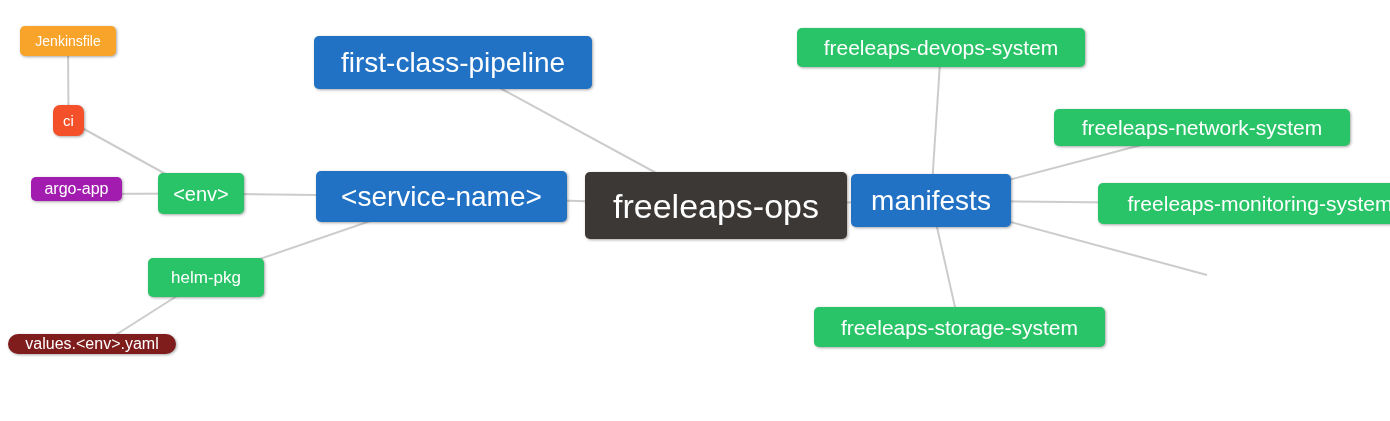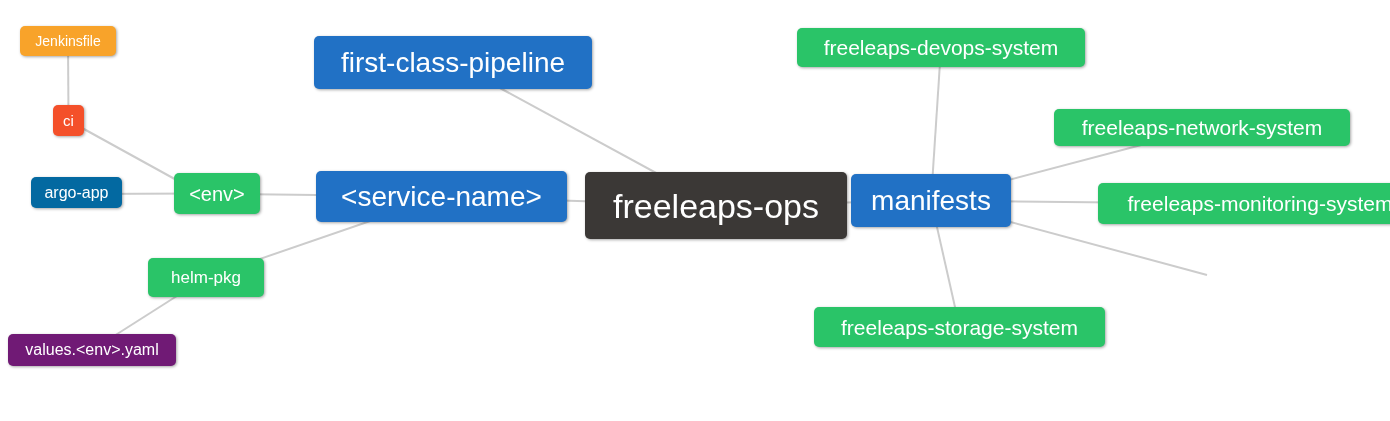--- a/index.html
+++ b/index.html
@@ -63,24 +63,24 @@
       <line x1="931" y1="200.5" x2="1202" y2="129" stroke="#cccccc" stroke-width="2"></line>
       <line x1="931" y1="200.5" x2="1213" y2="203.5" stroke="#cccccc" stroke-width="2"></line>
       <line x1="931" y1="200.5" x2="1207" y2="275" stroke="#cccccc" stroke-width="2"></line>
       <line x1="931" y1="200.5" x2="959.5" y2="327" stroke="#cccccc" stroke-width="2"></line>
     </svg>
   <div id="nodes-layer">
       <div class="node" style="left: 585px; top: 172px; width: 262px; height: 67px; background: rgb(59, 56, 54); font-size: 34px;">freeleaps-ops</div>
       <div class="node" style="left: 314px; top: 36px; width: 278px; height: 53px; background: rgb(33, 113, 197); font-size: 28px;">first-class-pipeline</div>
       <div class="node" style="left: 316px; top: 171px; width: 251px; height: 51px; background: rgb(33, 113, 197); font-size: 28px; text-align: right;">&lt;service-name&gt;</div>
       <div class="node" style="left: 851px; top: 174px; width: 160px; height: 53px; background: rgb(33, 113, 197); font-size: 28px; text-align: right;">manifests</div>
-      <div class="node" style="left: 174px; top: 173px; width: 86px; height: 41px; background: rgb(42, 196, 104); font-size: 20px;">&lt;env&gt;</div>
+      <div class="node" style="left: 158px; top: 173px; width: 86px; height: 41px; background: rgb(42, 196, 104); font-size: 20px;">&lt;env&gt;</div>
       <div class="node" style="left: 148px; top: 258px; width: 116px; height: 39px; background: rgb(42, 196, 104); font-size: 17px;">helm-pkg</div>
-      <div class="node" style="left: 53px; top: 105px; width: 31px; height: 31px; background: rgb(244, 80, 42); font-size: 15px;">ci</div>
-      <div class="node" style="left: 31px; top: 177px; width: 91px; height: 31px; background: #0369a1; font-size: 16px;">argo-app</div>
+      <div class="node" style="left: 53px; top: 105px; width: 31px; height: 31px; background: rgb(244, 80, 42); font-size: 15px; border-radius: 7px;">ci</div>
+      <div class="node" style="left: 31px; top: 177px; width: 91px; height: 24px; background: #a21caf; font-size: 16px;">argo-app</div>
       <div class="node" style="left: 20px; top: 26px; width: 96px; height: 30px; background: rgb(248, 163, 42); font-size: 14px;">Jenkinsfile</div>
-      <div class="node" style="left: 8px; top: 334px; width: 168px; height: 32px; background: #701a75; font-size: 16px;">values.&lt;env&gt;.yaml</div>
+      <div class="node" style="left: 8px; top: 334px; width: 168px; height: 20px; background: #7f1d1d; font-size: 16px; border-radius: 14px;">values.&lt;env&gt;.yaml</div>
       <div class="node" style="left: 797px; top: 28px; width: 288px; height: 39px; background: rgb(42, 196, 104); font-size: 21px;">freeleaps-devops-system</div>
       <div class="node" style="left: 1054px; top: 109px; width: 296px; height: 37px; background: rgb(42, 196, 104); font-size: 21px;">freeleaps-network-system</div>
       <div class="node" style="left: 1051px; top: 183px; width: 324px; height: 41px; background: rgb(42, 196, 104); font-size: 21px; margin-left: 47px;">freeleaps-monitoring-system</div>
       <div class="node" style="left: 814px; top: 307px; width: 291px; height: 40px; background: rgb(42, 196, 104); font-size: 21px;">freeleaps-storage-system</div>
     </div>
 </div>
 
 </body></html>

